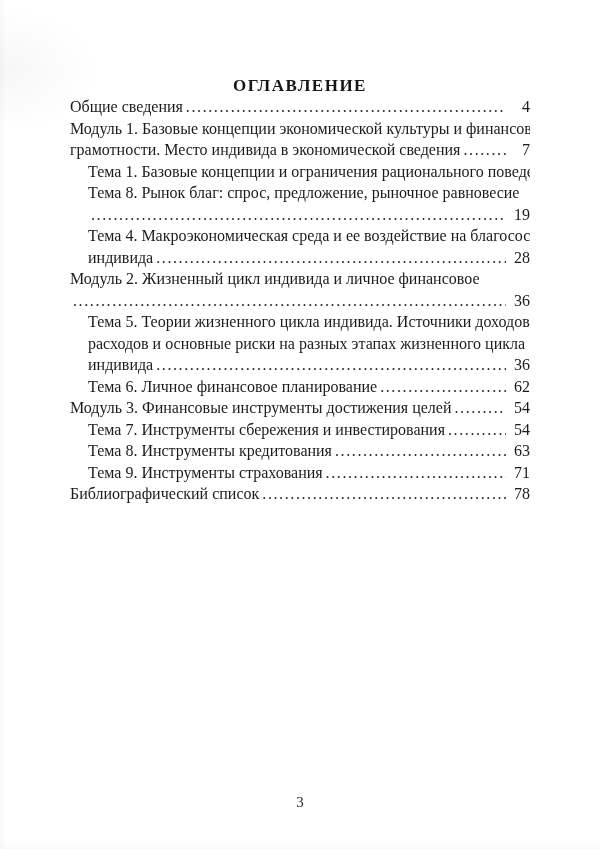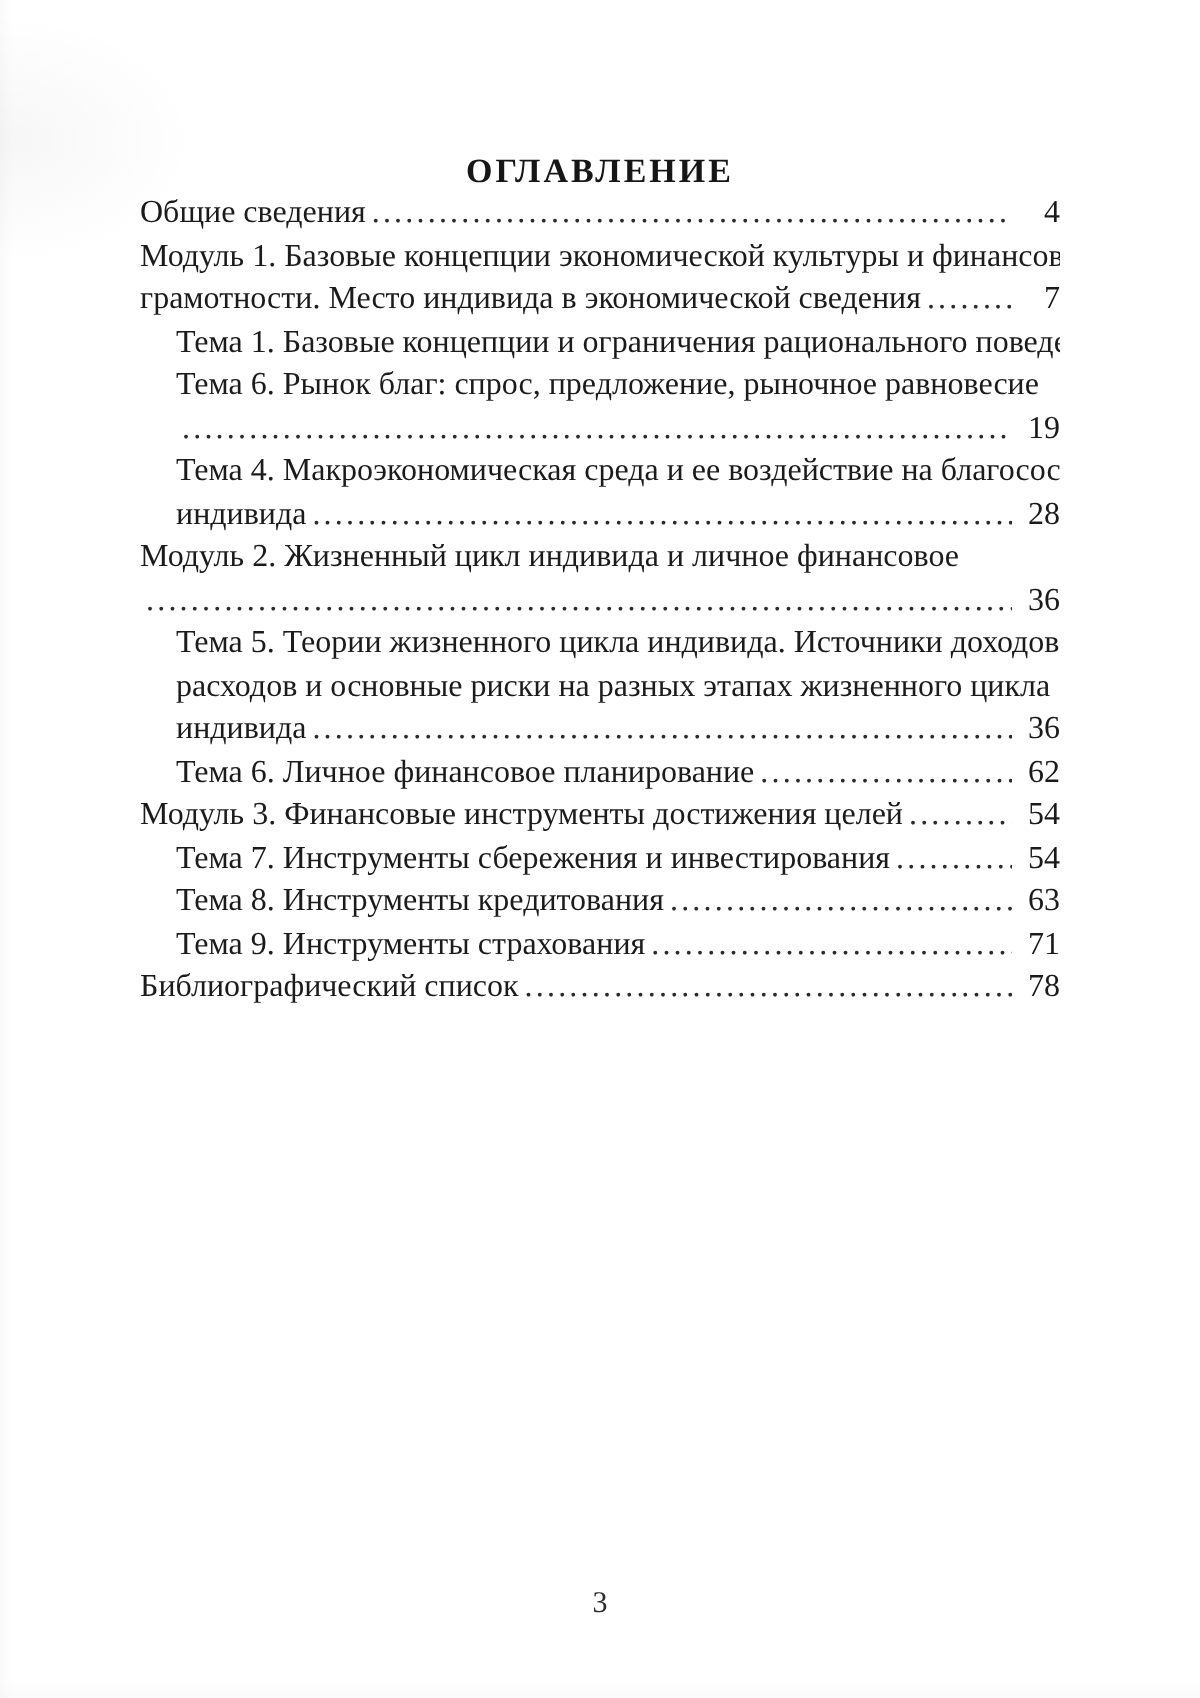--- a/index.html
+++ b/index.html
@@ -108,21 +108,21 @@
     <span class="toc-page">7</span>
   </div>
 
   <div class="toc-line indent-1">
     <span class="toc-text">Тема 1. Базовые концепции и ограничения рационального поведения</span>
     <span class="toc-dots">................................................................................................................................................................</span>
 
   </div>
 
   <div class="toc-line indent-1">
-    <span class="toc-text">Тема 6. Рынок благ: спрос, предложение, рыночное равновесие</span>
+    <span class="toc-text">Тема 8. Рынок благ: спрос, предложение, рыночное равновесие</span>
     <span class="toc-dots">................................................................................................................................................................</span>
     <span class="toc-page">12</span>
   </div>
 
   <div class="toc-line indent-1">
     <span class="toc-dots">................................................................................................................................................................</span>
     <span class="toc-page">19</span>
   </div>
 
   <div class="toc-line indent-1">

